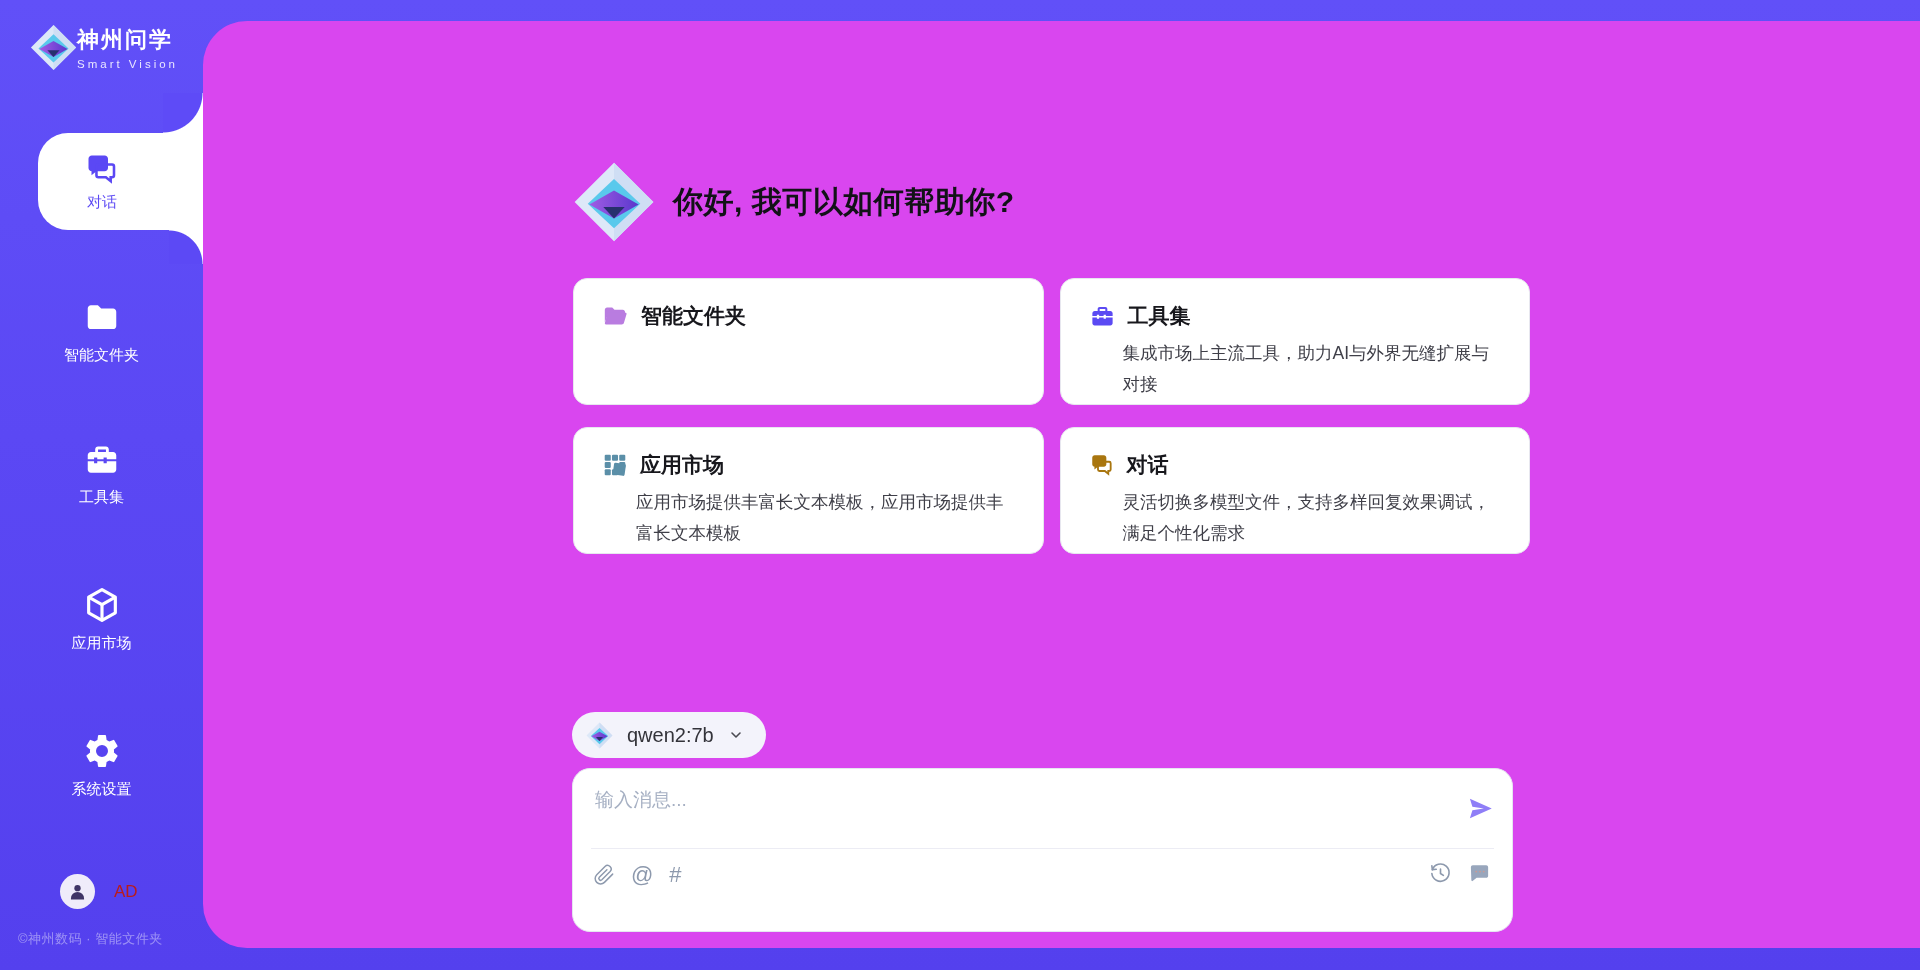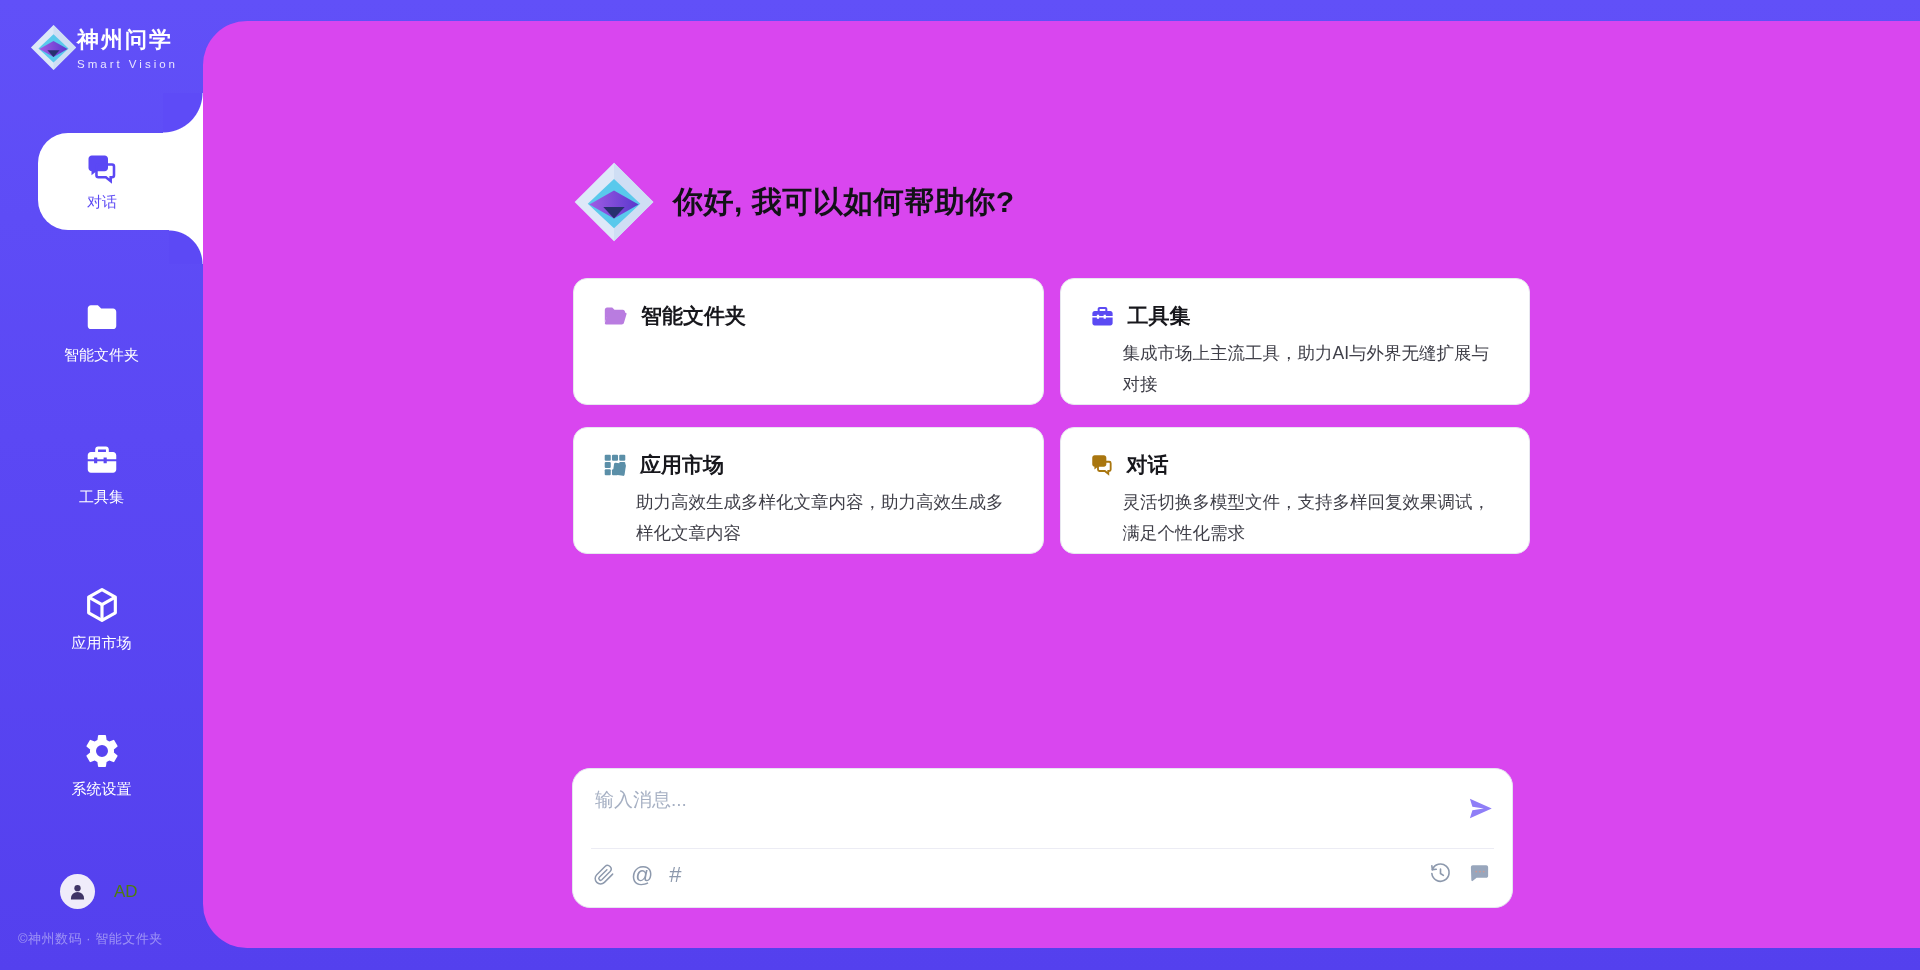--- a/index.html
+++ b/index.html
@@ -35,42 +35,42 @@
     background:radial-gradient(circle 34px at 0 100%,#5c49f5 0,#5c49f5 33px,#fff 34px);
   }
   .nav-item {
     position:absolute; left:0; width:203px;
     display:flex; flex-direction:column; align-items:center; cursor:pointer;
   }
   .nav-item .lbl { color:#fff; font-size:15px; margin-top:9px; }
 
   .user-row { position:absolute; left:60px; top:874px; display:flex; align-items:center; gap:19px; cursor:pointer; }
   .avatar { width:35px; height:35px; border-radius:50%; background:#efecfa; display:flex; align-items:center; justify-content:center; }
-  .user-name { color:#4d7c0f; font-size:17px; }
+  .user-name { color:#b91c1c; font-size:17px; }
   .copyright { position:absolute; left:18px; top:930px; color:rgba(255,255,255,.42); font-size:13px; letter-spacing:.5px; }
 
   
   .greeting { position:absolute; left:370px; top:140px; display:flex; align-items:center; gap:18px; }
   .greeting h1 { font-size:30px; font-weight:700; color:#121217; letter-spacing:.5px; }
 
   .cards { position:absolute; left:370px; top:257px; width:957px;
            display:grid; grid-template-columns:1fr 1fr; gap:22px 16px; }
   .card { background:#fff; border:1px solid #e7e7ef; border-radius:14px; height:127px;
           padding:23px 24px 0 28px; cursor:pointer; }
   .card-head { display:flex; align-items:center; gap:12px; }
   .card-head .t { font-size:21px; font-weight:700; color:#17171c; }
   .card .d { margin-left:34px; margin-top:8px; width:382px; font-size:17.5px;
              line-height:31px; color:#3f3f48; }
 
   .model-pill { position:absolute; left:369px; top:691px; height:46px;
                 background:#f3f3fb; border-radius:23px; display:flex; align-items:center;
                 padding:0 22px 0 14px; gap:14px; cursor:pointer; }
   .model-pill .m { font-size:20px; color:#33333a; }
 
-  .composer { position:absolute; left:369px; top:747px; width:941px; height:140px;
+  .composer { position:absolute; left:369px; top:747px; width:941px; height:164px;
               background:#fff; border:1px solid #e5e6f0; border-radius:18px; }
   .composer .ph { position:absolute; left:22px; top:18px; font-size:19px; color:#a6b0c3; }
   .send { position:absolute; right:18px; top:26px; cursor:pointer; }
   .composer .divider { position:absolute; left:18px; right:18px; top:79px; height:1px; background:#ececf4; }
   .tools-left { position:absolute; left:20px; top:93px; display:flex; align-items:center; gap:16px; }
   .tools-right { position:absolute; right:20px; top:93px; display:flex; align-items:center; gap:15px; }
   .glyph-btn { font-size:22px; color:#8d99ad; line-height:26px; cursor:pointer; }
   .icon-btn { cursor:pointer; display:flex; }
 </style>
 </head>
@@ -222,37 +222,50 @@
             <rect x="15.9" y="2.5" width="5.6" height="5.6" rx="1"></rect>
             <rect x="2.5" y="9.2" width="5.6" height="5.6" rx="1"></rect>
             <rect x="15.9" y="9.2" width="5.6" height="5.6" rx="1"></rect>
             <rect x="2.5" y="15.9" width="5.6" height="5.6" rx="1"></rect>
             <rect x="9.2" y="15.9" width="5.6" height="5.6" rx="1"></rect>
             <rect x="10.5" y="10.5" width="11" height="11" rx="1.4" transform="rotate(8 16 16)"></rect>
           </svg>
         </span>
         <span class="t">应用市场</span>
       </div>
-      <div class="d">助力高效生成多样化文章内容，助力高效生成多样化文章内容</div>
+      <div class="d">应用市场提供丰富长文本模板，应用市场提供丰富长文本模板</div>
     </div>
 
     <div class="card">
       <div class="card-head">
         <span style="display:flex">
           <svg width="26" height="26" viewBox="0 0 24 24">
             <path fill="#a9760f" d="M3 5.2C3 4 4 3 5.2 3h8.6C15 3 16 4 16 5.2v6.1c0 1.2-1 2.2-2.2 2.2H8.3L5 16.1v-2.6h.2C4 13.5 3 12.5 3 11.3V5.2z"></path>
             <path fill="none" stroke="#a9760f" stroke-width="1.7" d="M9.6 9h9.1c.75 0 1.3.58 1.3 1.3v5.9c0 .72-.55 1.3-1.3 1.3h-.9v2.6l-3.2-2.6H9.6c-.75 0-1.3-.58-1.3-1.3v-5.9c0-.72.55-1.3 1.3-1.3z"></path>
           </svg>
         </span>
         <span class="t">对话</span>
       </div>
       <div class="d">灵活切换多模型文件，支持多样回复效果调试，满足个性化需求</div>
     </div>
   </div>
 
+  <div class="model-pill">
+    <span style="display:flex">
+      <svg width="27" height="27" viewBox="0 0 100 100">
+          <use href="#diamond-logo"></use>
+        </svg>
+    </span>
+    <span class="m">qwen2:7b</span>
+    <span style="display:flex">
+      <svg width="16" height="16" viewBox="0 0 24 24" fill="none" stroke="#4a4a52" stroke-width="2.4" stroke-linecap="round" stroke-linejoin="round">
+          <polyline points="6 9 12 15 18 9"></polyline>
+        </svg>
+    </span>
+  </div>
 
   <div class="composer">
     <span class="ph">输入消息...</span>
 
     <span class="send icon-btn">
       <svg width="27" height="27" viewBox="0 0 24 24">
         <path fill="#8f7ef7" d="M2.6 20.6L22 12 2.6 3.4l2.2 7.1L15 12 4.8 13.5l-2.2 7.1z"></path>
       </svg>
     </span>
 

